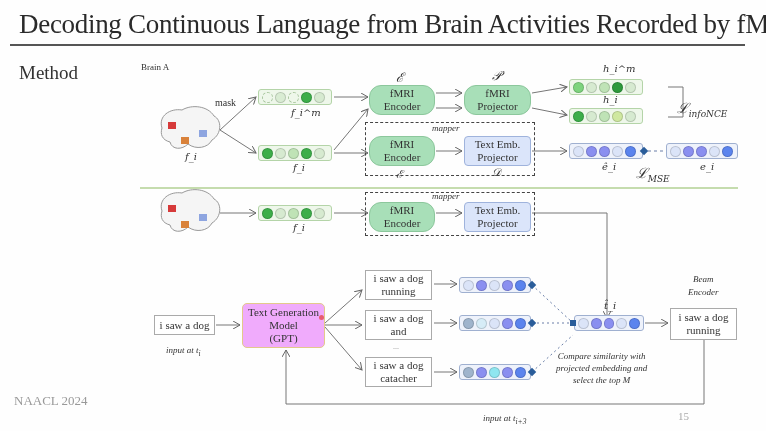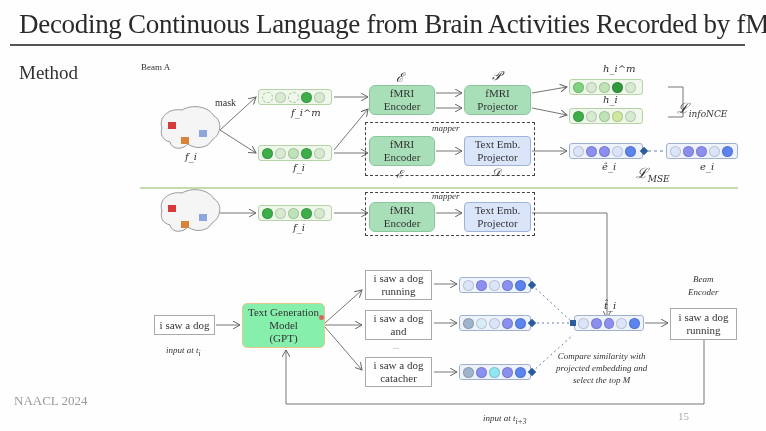--- a/index.html
+++ b/index.html
@@ -6,23 +6,23 @@
   body { width:766px; height:431px; position:relative; overflow:hidden; font-family:"Liberation Serif", serif; color:#222; }
   .abs { position:absolute; }
   .title { left:19px; top:9px; font-size:27px; color:#2a2a2a; white-space:nowrap; letter-spacing:-0.3px; }
   .title-rule { left:10px; top:44px; width:735px; height:2px; background:#555; }
   .method { left:19px; top:62px; font-size:19px; color:#333; }
   .footer-conf { left:14px; top:393px; font-size:13px; color:#999; }
   .page-num { left:678px; top:410px; font-size:11px; color:#aaa; }
   .stage-label { font-size:9px; color:#333; }
   svg { position:absolute; left:0; top:0; }
   .box { position:absolute; display:flex; align-items:center; justify-content:center; text-align:center; font-size:11px; line-height:13px; color:#333; box-sizing:border-box; }
-  .green-box { background:#a8dfb8; border:1px solid #8cc79c; border-radius:6px; }
+  .green-box { background:#a8dfb8; border:1px solid #8cc79c; border-radius:12px; }
   .blue-box { background:#dbe5fa; border:1px solid #9fb3dc; border-radius:4px; }
-  .yellow-box { background:#86efac; border:1px solid #e3c98b; border-radius:5px; }
+  .yellow-box { background:#f0abfc; border:1px solid #e3c98b; border-radius:5px; }
   .white-box { background:#fff; border:1px solid #aaa; }
   .mapper { position:absolute; border:1px dashed #444; box-sizing:border-box; }
   .ital { font-style:italic; }
   .lbl { position:absolute; font-size:10px; color:#333; white-space:nowrap; }
   .math { font-family:"DejaVu Serif", serif; font-style:italic; }
   .vec { position:absolute; display:flex; align-items:center; gap:2px; padding:1px 3px; border-radius:3px; box-sizing:border-box; height:16px; }
   .vec.green { background:#eef7ea; border:1px solid #b4d4a8; }
   .vec.blue { background:#eef2fb; border:1px solid #9fb0d0; }
   .dot { width:11px; height:11px; border-radius:50%; box-sizing:border-box; border:1px solid rgba(0,0,0,0.15); }
   .dot.masked { background:transparent; border:1px dashed #aac7a0; }
@@ -72,21 +72,21 @@
   <line x1="434" y1="284" x2="457" y2="284" stroke="#777" marker-end="url(#arr)"></line>
   <line x1="434" y1="323" x2="457" y2="323" stroke="#777" marker-end="url(#arr)"></line>
   <line x1="434" y1="372" x2="457" y2="372" stroke="#777" marker-end="url(#arr)"></line>
   <line x1="532" y1="285" x2="573" y2="323" stroke="#6a7fa8" stroke-dasharray="2,3"></line>
   <line x1="532" y1="323" x2="573" y2="323" stroke="#6a7fa8" stroke-dasharray="2,3"></line>
   <line x1="532" y1="372" x2="573" y2="335" stroke="#6a7fa8" stroke-dasharray="2,3"></line>
   <line x1="645" y1="323" x2="668" y2="323" stroke="#777" marker-end="url(#arr)"></line>
   <polyline points="704,340 704,404 286,404 286,350" fill="none" stroke="#777" marker-end="url(#arr)"></polyline>
 </svg>
 
-<div class="abs stage-label" style="left:141px;top:62px;">Beam A</div>
+<div class="abs stage-label" style="left:141px;top:62px;">Brain A</div>
 <div class="abs stage-label" style="left:133px;top:398px;margin-top:36px;">Stage B</div>
 
 <svg width="766" height="431">
   <path d="M162,128 C158,116 170,108 182,110 C192,104 208,106 214,116 C222,120 222,134 212,140 C208,148 196,150 188,144 C182,150 172,150 170,142 C162,140 160,134 162,128 Z" fill="#f5f5f5" stroke="#999" stroke-width="1"></path>
   <rect x="168" y="122" width="8" height="7" fill="#d63a3a"></rect>
   <rect x="181" y="137" width="8" height="7" fill="#d9823a"></rect>
   <rect x="199" y="130" width="8" height="7" fill="#8ea5e0"></rect>
 </svg>
 <div class="lbl math" style="left:185px;top:151px;">f_i</div>
 <div class="lbl" style="left:215px;top:97px;">mask</div>

